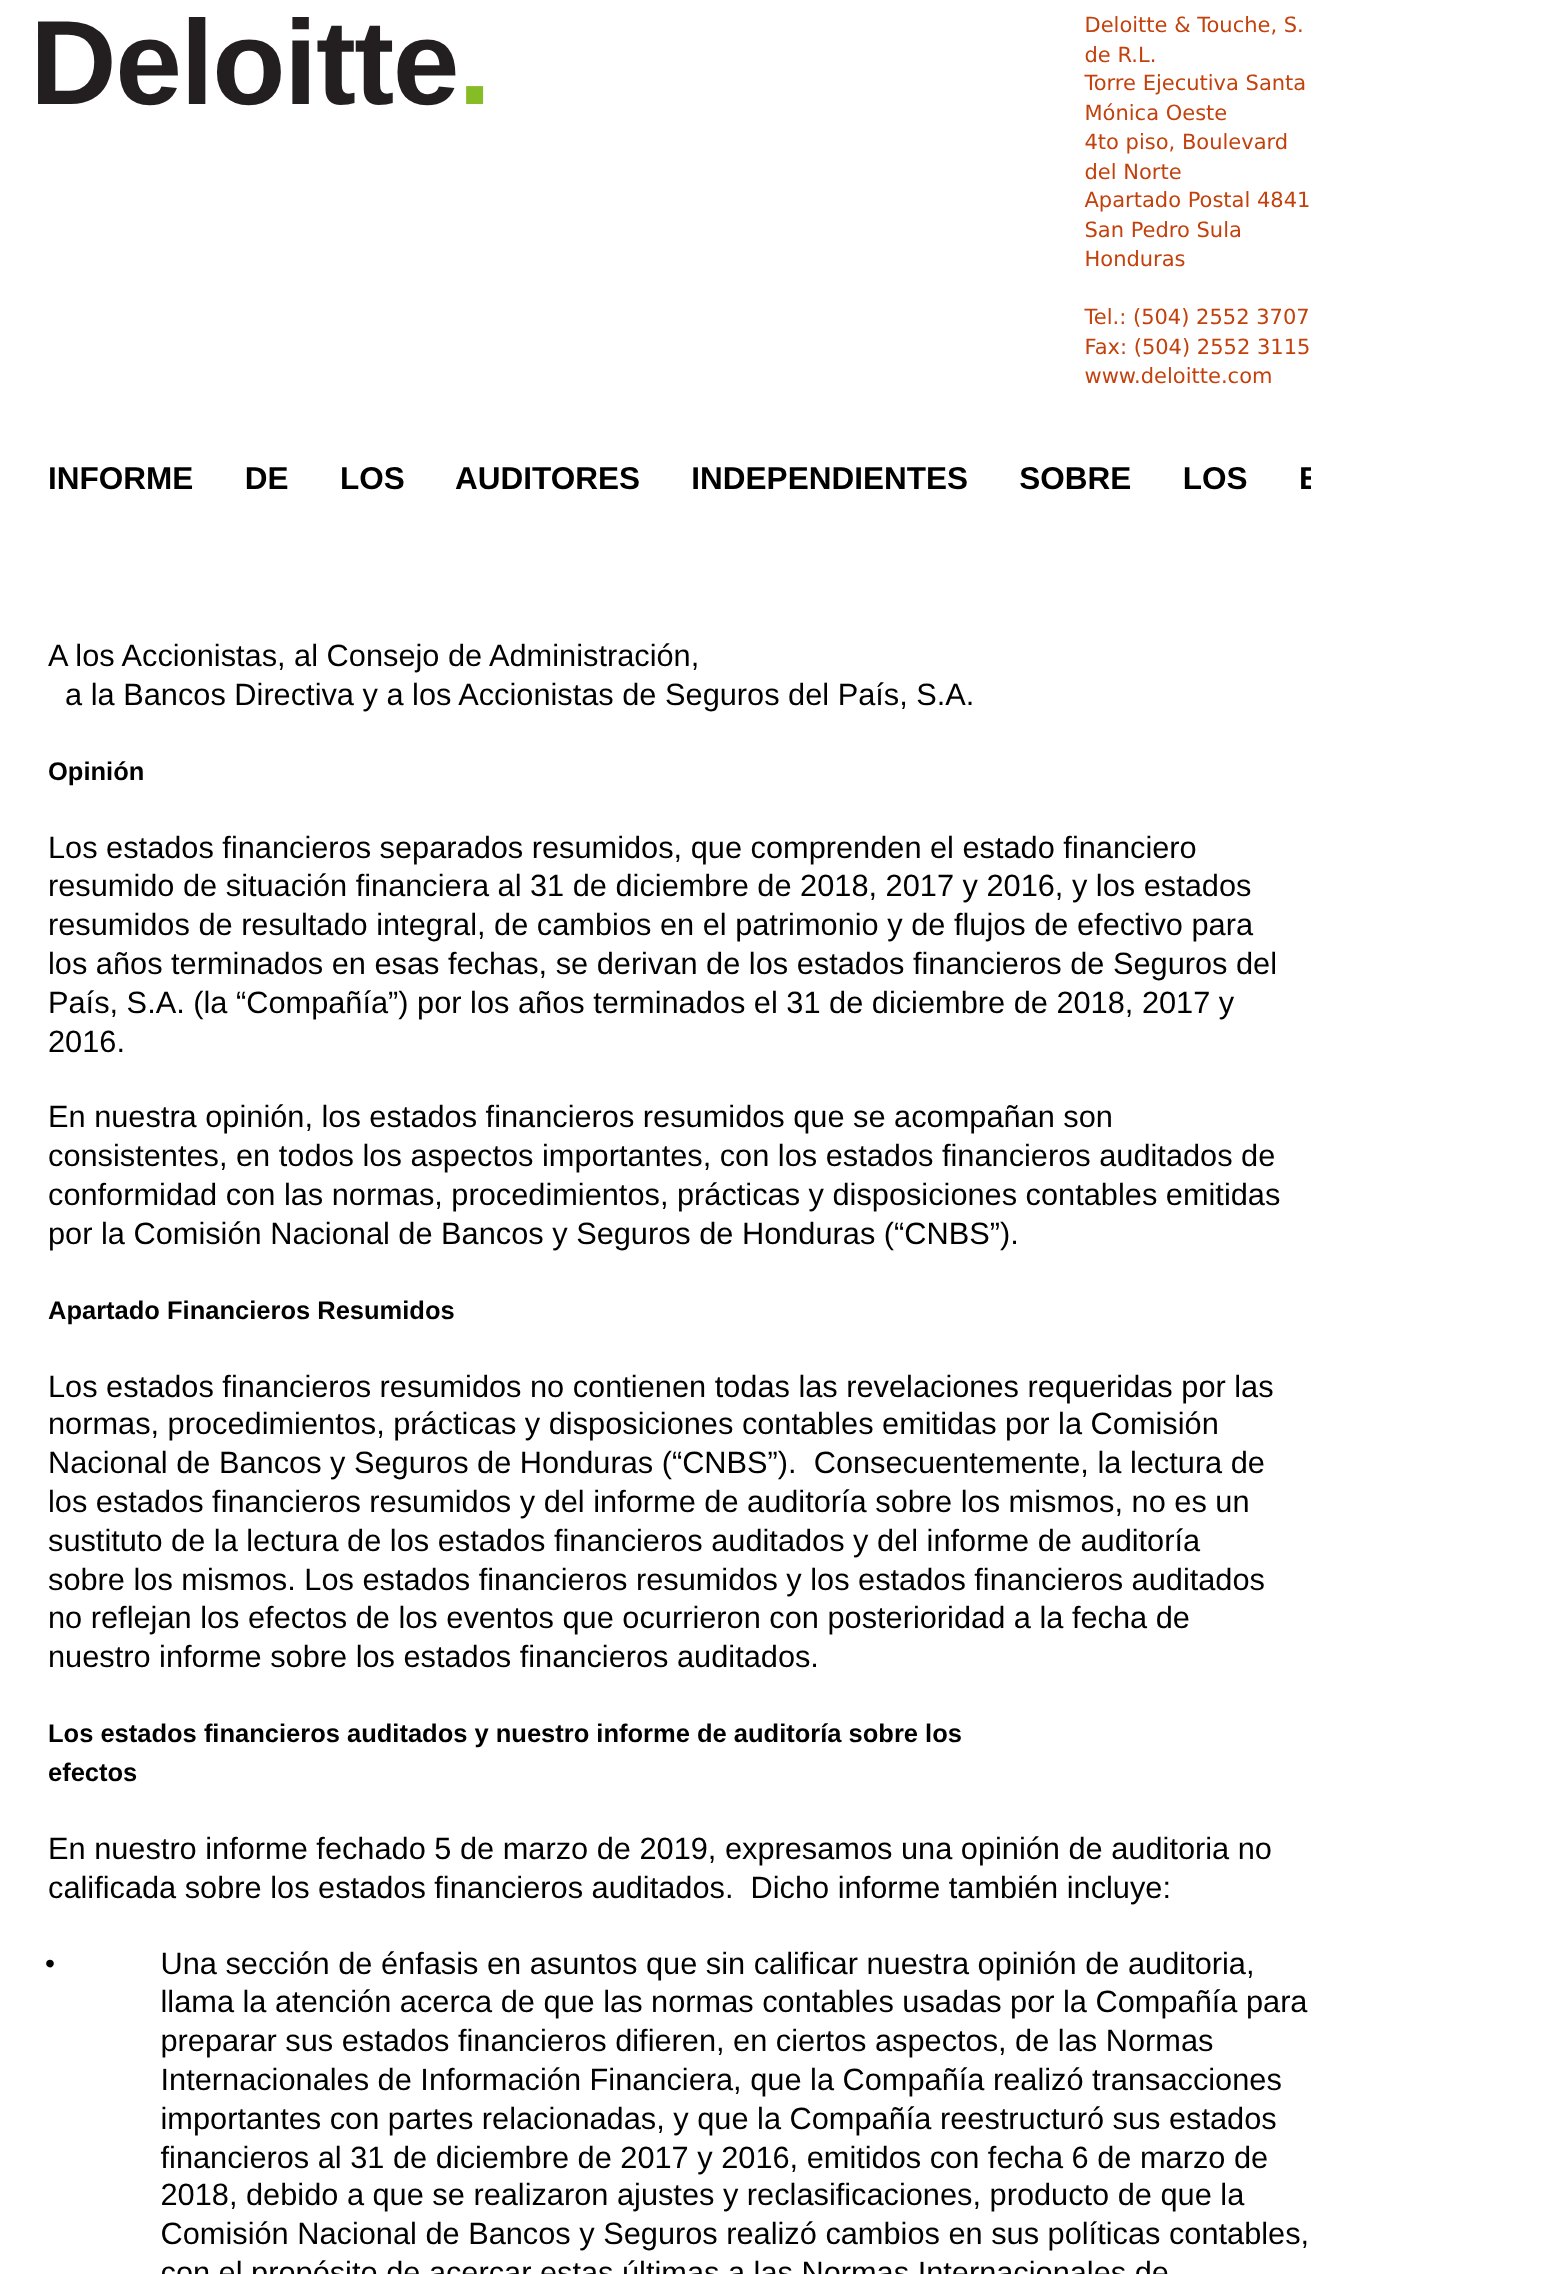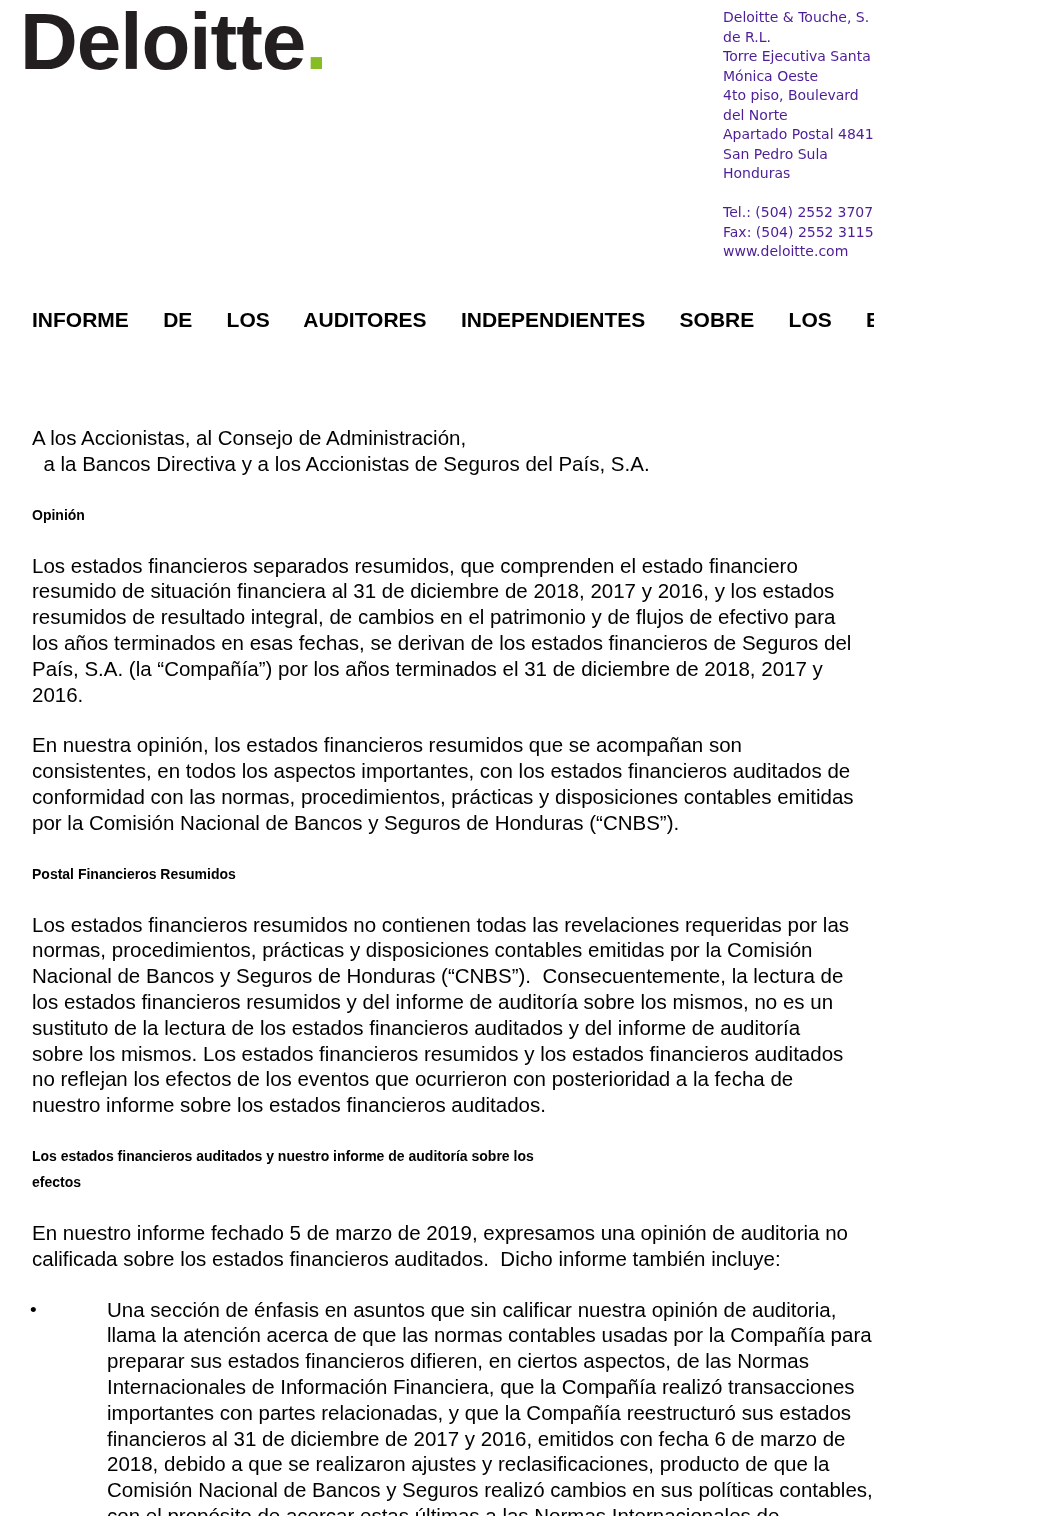--- a/index.html
+++ b/index.html
@@ -33,37 +33,37 @@
     font-weight: 800;
     color: #86BC25;
   }
   .contact {
     position: absolute;
     left: 723px;
     top: 8px;
     font-family: "DejaVu Sans", sans-serif;
     font-size: 14px;
     line-height: 19.5px;
-    color: #4c1d95;
+    color: #c2410c;
     white-space: pre-wrap;
   }
   
   .doc {
     position: absolute;
     left: 20px;
     top: 240px;
     width: 946px;
     font-size: 20.5px;
     line-height: 25.8px;
   }
   .doc p, .doc h1, .doc h2 { margin: 0 0 25px 12px; white-space: pre-wrap; }
   .title { font-size: 21px; font-weight: bold; line-height: 32px; margin-bottom: 14px; }
   .title .t1 { display: block; text-align: justify; text-align-last: justify; }
   .title .t2 { display: block; }
-  .doc h2 { font-size: 14px; font-weight: bold; line-height: 26px; }
+  .doc h2 { font-size: 17px; font-weight: bold; line-height: 26px; }
   .bullet-item { display: flex; margin: 0; }
   .bullet-marker {
     width: 75px;
     flex: 0 0 75px;
     padding-left: 10px;
     box-sizing: border-box;
     font-size: 19px;
     line-height: 25.8px;
   }
   .bullet-text { flex: 1 1 auto; margin: 0; white-space: pre-wrap; }
@@ -103,21 +103,21 @@
 resumidos de resultado integral, de cambios en el patrimonio y de flujos de efectivo para
 los años terminados en esas fechas, se derivan de los estados financieros de Seguros del
 País, S.A. (la “Compañía”) por los años terminados el 31 de diciembre de 2018, 2017 y
 2016.</p>
 
     <p>En nuestra opinión, los estados financieros resumidos que se acompañan son
 consistentes, en todos los aspectos importantes, con los estados financieros auditados de
 conformidad con las normas, procedimientos, prácticas y disposiciones contables emitidas
 por la Comisión Nacional de Bancos y Seguros de Honduras (“CNBS”).</p>
 
-    <h2>Postal Financieros Resumidos</h2>
+    <h2>Apartado Financieros Resumidos</h2>
 
     <p>Los estados financieros resumidos no contienen todas las revelaciones requeridas por las
 normas, procedimientos, prácticas y disposiciones contables emitidas por la Comisión
 Nacional de Bancos y Seguros de Honduras (“CNBS”).  Consecuentemente, la lectura de
 los estados financieros resumidos y del informe de auditoría sobre los mismos, no es un
 sustituto de la lectura de los estados financieros auditados y del informe de auditoría
 sobre los mismos. Los estados financieros resumidos y los estados financieros auditados
 no reflejan los efectos de los eventos que ocurrieron con posterioridad a la fecha de
 nuestro informe sobre los estados financieros auditados.</p>
 

